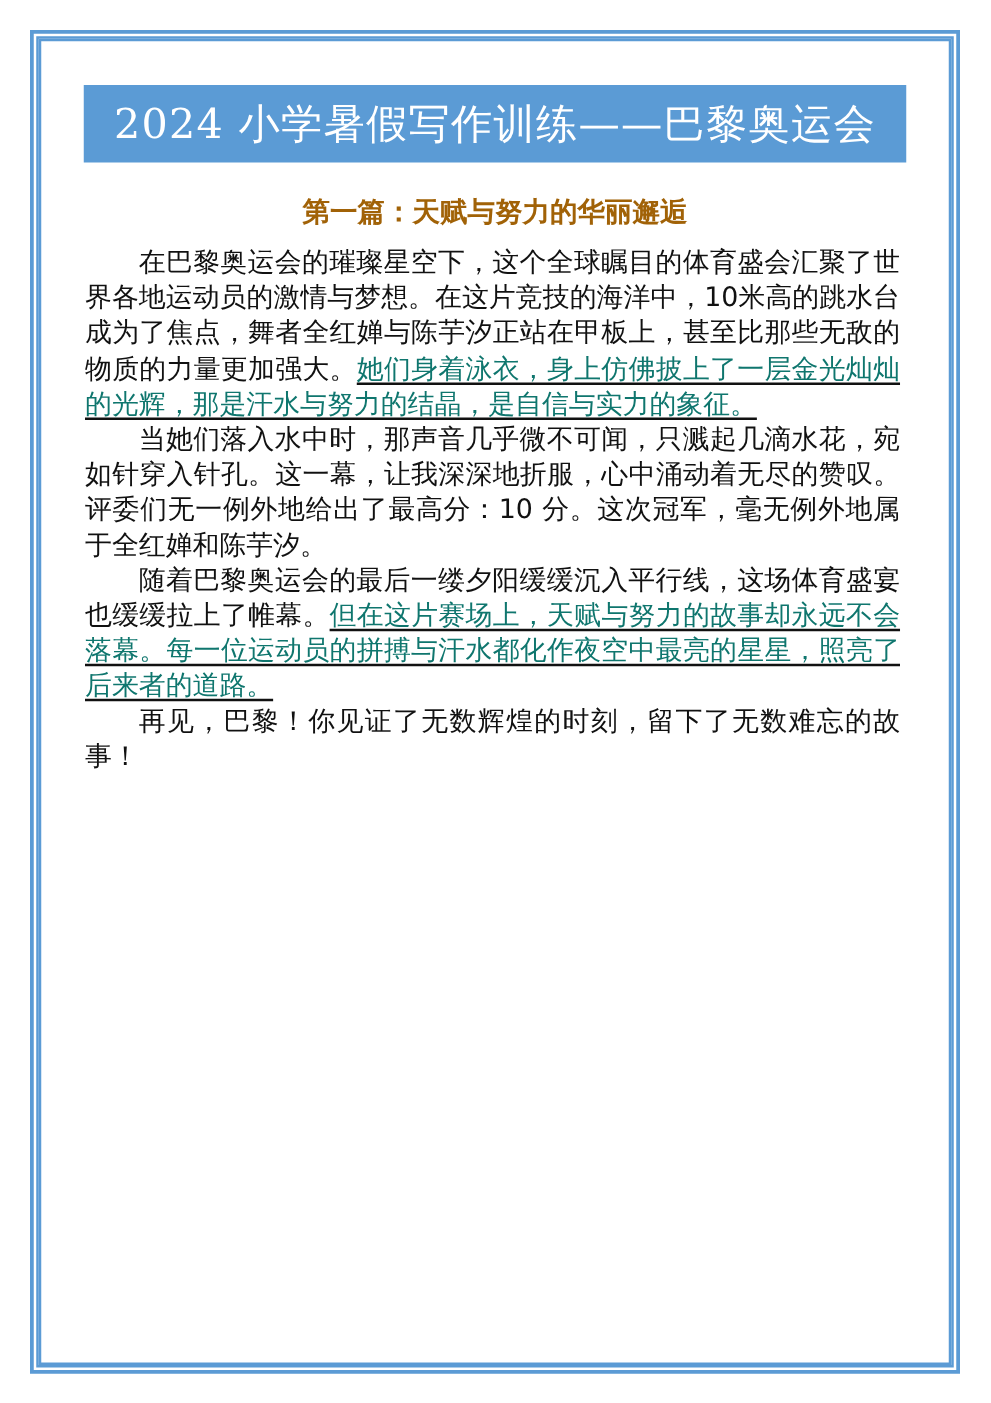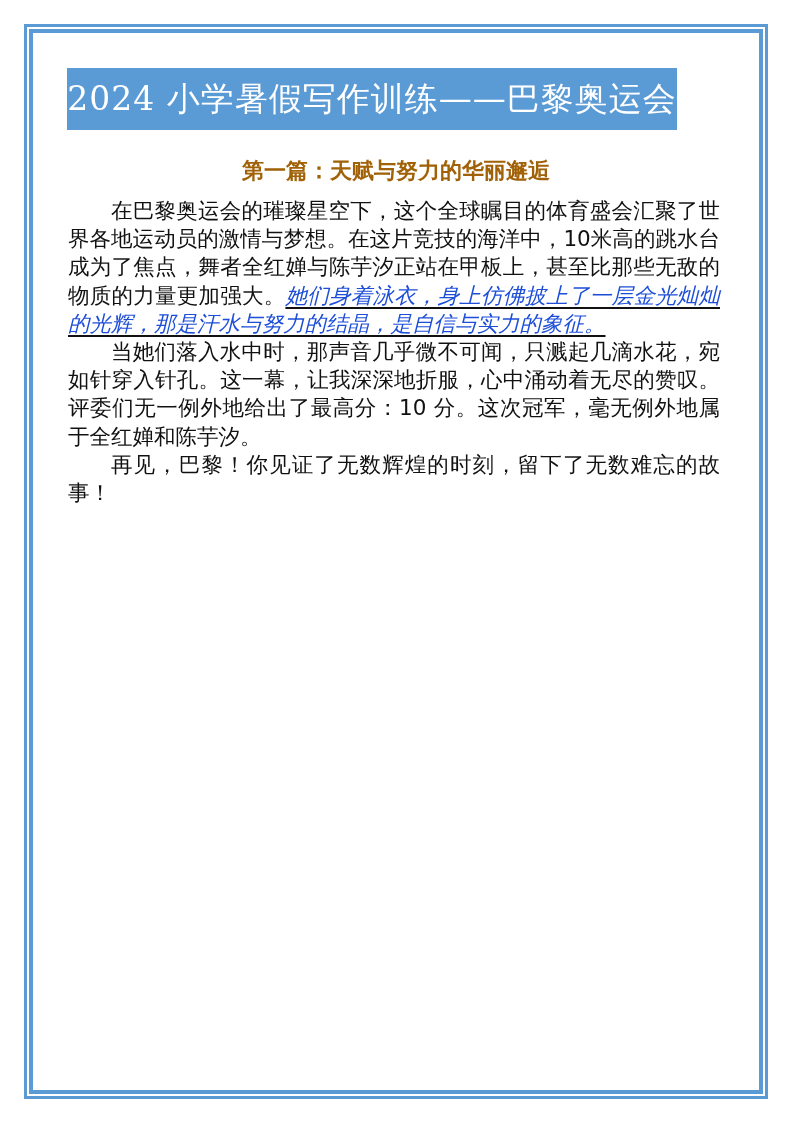--- a/index.html
+++ b/index.html
@@ -30,21 +30,21 @@
     }
     .frame-inner {
       position: absolute;
       left: 4px; top: 4px; right: 4px; bottom: 4px;
       border: 2px solid #5b9bd5;
     }
     .title-box {
       position: absolute;
       left: 67px;
       top: 68px;
-      width: 610px;
+      width: 658px;
       height: 62px;
       background: #5b9bd5;
       color: #ffffff;
       display: flex;
       align-items: center;
       justify-content: center;
       box-sizing: border-box;
     }
     .title-text {
       font-family: "DejaVu Serif", "Liberation Serif", serif;
@@ -73,39 +73,39 @@
       line-height: 28.2px;
       color: #111111;
       text-align: justify;
       text-justify: inter-character;
     }
     .para {
       margin: 0;
       text-indent: 2em;
     }
     .hl {
-      color: #1d4ed8;
+      color: #0f766e;
       text-decoration: underline;
       text-decoration-color: #111111;
       text-underline-offset: 4px;
       text-decoration-thickness: 1.5px;
-      font-style: italic;
     }
   </style>
 </head>
 <body>
 
 <div class="frame">
   <div class="frame-mid"></div>
   <div class="frame-inner"></div>
 </div>
 
 <div class="title-box">
   <span class="title-text">2024 小学暑假写作训练——巴黎奥运会</span>
 </div>
 
 <div class="subtitle">第一篇：天赋与努力的华丽邂逅</div>
 
 <div class="body-text">
   <p class="para"><span>在巴黎奥运会的璀璨星空下，这个全球瞩目的体育盛会汇聚了世界各地运动员的激情与梦想。在这片竞技的海洋中，10米高的跳水台成为了焦点，舞者全红婵与陈芋汐正站在甲板上，甚至比那些无敌的物质的力量更加强大。</span><span class="hl">她们身着泳衣，身上仿佛披上了一层金光灿灿的光辉，那是汗水与努力的结晶，是自信与实力的象征。</span><span></span></p>
   <p class="para"><span>当她们落入水中时，那声音几乎微不可闻，只溅起几滴水花，宛如针穿入针孔。这一幕，让我深深地折服，心中涌动着无尽的赞叹。评委们无一例外地给出了最高分：10 分。这次冠军，毫无例外地属于全红婵和陈芋汐。</span></p>
+  <p class="para"><span>随着巴黎奥运会的最后一缕夕阳缓缓沉入平行线，这场体育盛宴也缓缓拉上了帷幕。</span><span class="hl">但在这片赛场上，天赋与努力的故事却永远不会落幕。每一位运动员的拼搏与汗水都化作夜空中最亮的星星，照亮了后来者的道路。</span></p>
   <p class="para"><span>再见，巴黎！你见证了无数辉煌的时刻，留下了无数难忘的故事！</span></p>
 </div>
 
 </body></html>

